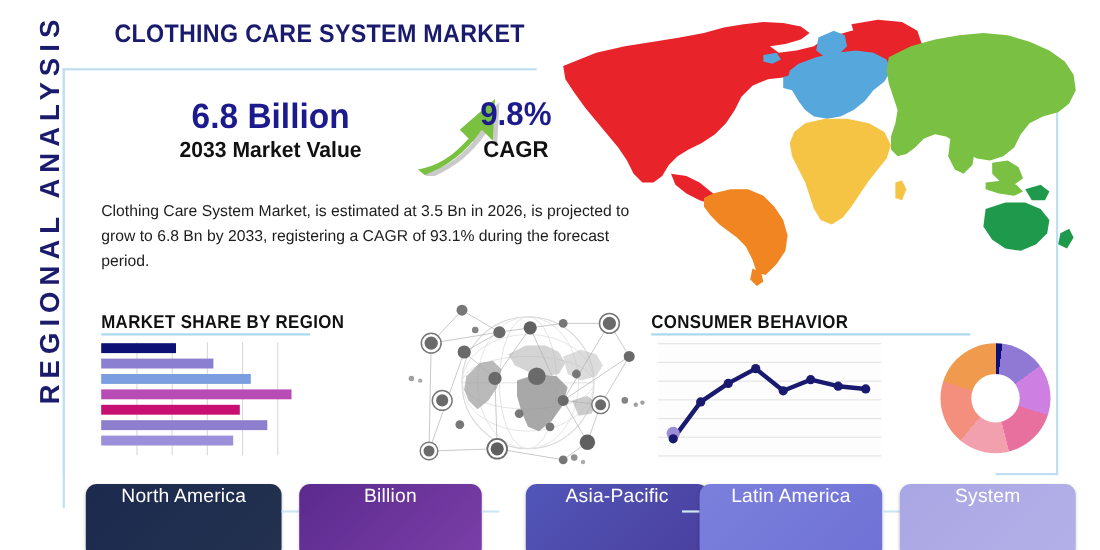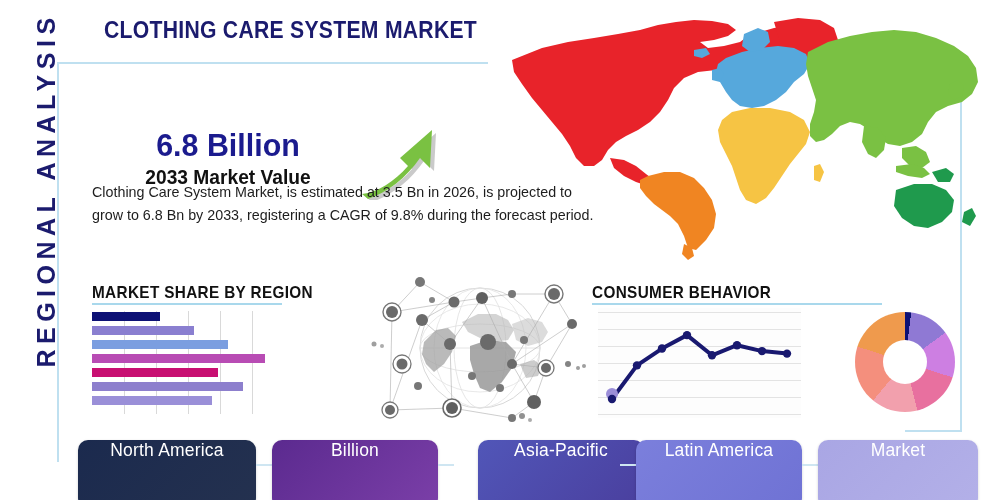--- a/index.html
+++ b/index.html
@@ -56,21 +56,21 @@
   .panel-top-right{
     position:absolute;left:878px;top:62px;width:84px;height:2px;
     background:#bfe0f0;
   }
   .panel-bottom-right{
     position:absolute;left:905px;top:430px;width:57px;height:2px;
     background:#bfe0f0;
   }
 
   
-  .stat-row{position:absolute;left:68px;top:88px;width:420px;height:78px;margin-top:40px;}
+  .stat-row{position:absolute;left:86px;top:88px;width:420px;height:78px;}
   .stat-left{position:absolute;left:50px;top:0;text-align:center;width:220px;}
   .stat-value{
     font-size:32px;font-weight:bold;color:#1b1b8e;
     line-height:34px;letter-spacing:0px;
     transform:scaleX(0.95);transform-origin:center;
   }
   .stat-label{
     font-size:20px;font-weight:bold;color:#111111;
     line-height:26px;margin-top:2px;
     transform:scaleX(0.96);transform-origin:center;
@@ -185,23 +185,27 @@
     <div class="stat-left">
       <div class="stat-value">6.8 Billion</div>
       <div class="stat-label">2033 Market Value</div>
     </div>
     <div class="arrow-wrap">
       <svg viewBox="0 0 90 80" width="90" height="80" xmlns="http://www.w3.org/2000/svg">
         <path d="M6,74 C22,72 38,62 52,46 L44,38 L76,10 L74,48 L64,38 C50,58 32,72 12,79 Z" fill="#8a8a8a" opacity="0.45" transform="translate(4,3)"></path>
         <path d="M6,74 C22,72 38,62 52,46 L44,38 L76,10 L74,48 L64,38 C50,58 32,72 12,79 Z" fill="#7ac142"></path>
       </svg>
     </div>
-  </div>
-
-  <div class="desc">Clothing Care System Market, is estimated at 3.5 Bn in 2026, is projected to grow to 6.8 Bn by 2033, registering a CAGR of 9.8% during the forecast period.</div>
+    <div class="stat-right">
+      <div class="stat-value">9.8%</div>
+      <div class="stat-label">CAGR</div>
+    </div>
+  </div>
+
+  <div class="desc">Clothing Care System Market, is estimated at 3.5 Bn in 2026, is projected to grow to 6.8 Bn by 2033, registering a CAGR of 93.1% during the forecast period.</div>
 
   <div class="sec-head" style="left:92px;top:283px;">MARKET SHARE BY REGION</div>
   <div class="sec-rule" style="left:92px;top:303px;width:190px;"></div>
 
   <div class="barchart">
     <div class="bar-grid">
         <div class="bar-vline" style="left: 32px;"></div>
         <div class="bar-vline" style="left: 64px;"></div>
         <div class="bar-vline" style="left: 96px;"></div>
         <div class="bar-vline" style="left: 128px;"></div>
@@ -336,17 +340,17 @@
       <div class="pill-connector" style="left: 360px;"></div>
       <div class="pill" style="left: 376px; width: 166px; background: linear-gradient(135deg, rgb(81, 86, 184), rgb(74, 63, 158)); margin-left: 24px;">
         <span>Asia-Pacific</span>
       </div>
       <div class="pill-connector" style="left: 542px;"></div>
       <div class="pill" style="left: 558px; width: 166px; background: linear-gradient(135deg, rgb(123, 127, 220), rgb(111, 114, 212));">
         <span>Latin America</span>
       </div>
       <div class="pill-connector" style="left: 724px;"></div>
       <div class="pill" style="left: 740px; width: 160px; background: linear-gradient(135deg, rgb(169, 166, 228), rgb(179, 176, 232));">
-        <span>Market</span>
+        <span>System</span>
       </div>
     </div>
 
 </div>
 
 </body></html>

